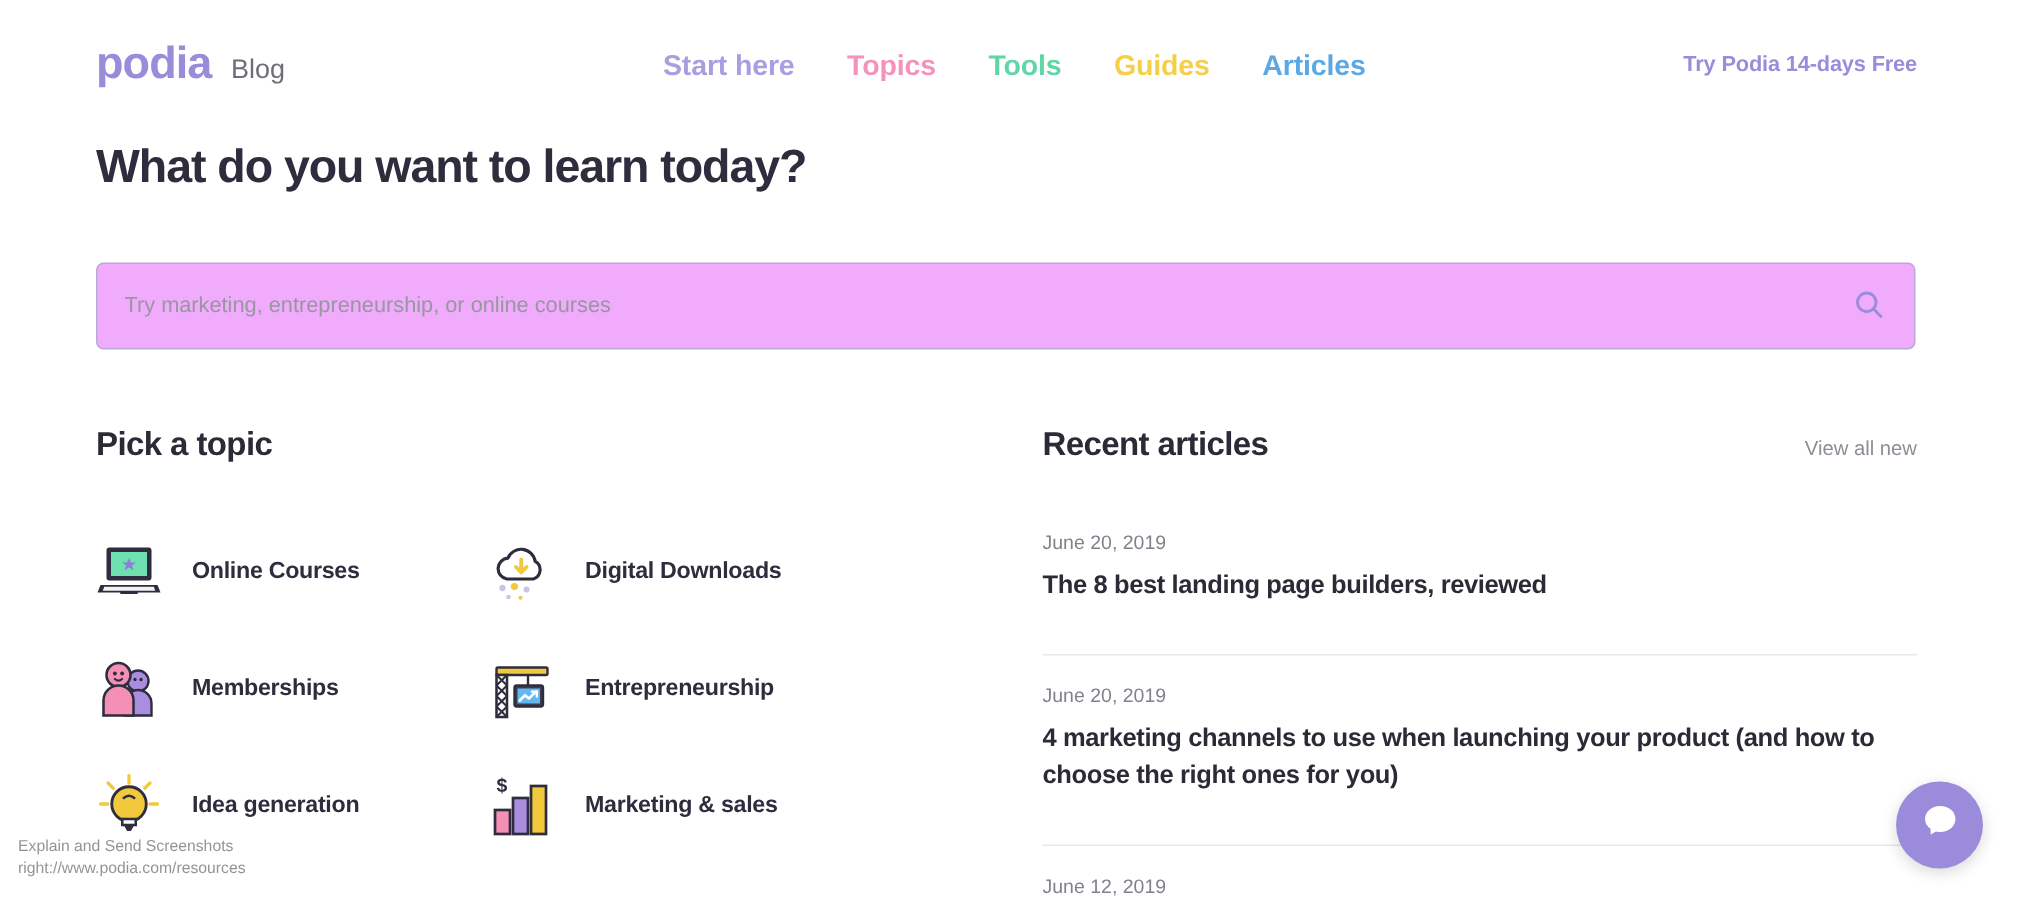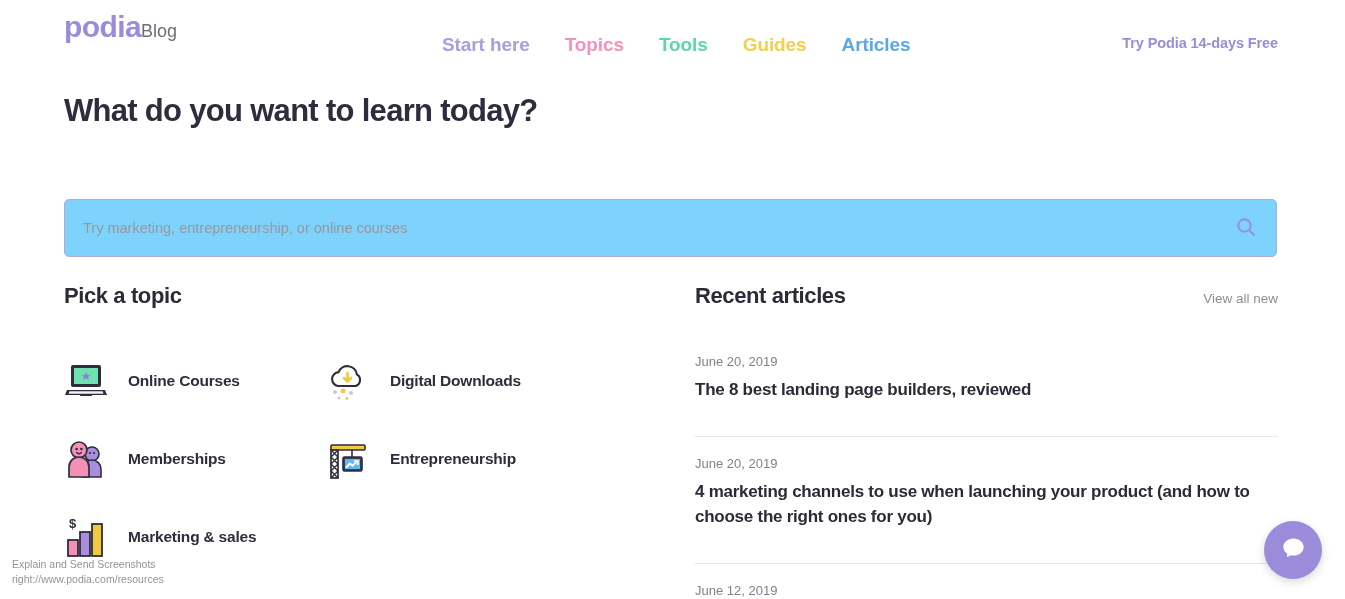--- a/index.html
+++ b/index.html
@@ -11,21 +11,21 @@
     font-family: "Liberation Sans", sans-serif;
     -webkit-font-smoothing: antialiased;
   }
   .page { position: relative; width: 1345px; height: 599px; background:#fff; }
 
   
   .header {
     position: absolute; top: 0; left: 0; right: 0; height: 88px;
     display: flex; align-items: center;
   }
-  .brand { position: absolute; left: 64px; top: 12px; display: flex; align-items: baseline; }
+  .brand { position: absolute; left: 64px; top: 28px; display: flex; align-items: baseline; gap: 13px; }
   .logo {
     font-size: 30px; font-weight: 700; color: #9b8cdb;
     letter-spacing: -0.6px; line-height: 1;
   }
   .brand-sub { font-size: 18px; color: #6e6e78; font-weight: 400; line-height: 1; }
 
   .nav { position: absolute; left: 442px; top: 34px; display: flex; gap: 35px; }
   .nav a {
     font-size: 19px; font-weight: 700; text-decoration: none; letter-spacing: -0.1px;
   }
@@ -46,21 +46,21 @@
     position: absolute; left: 64px; top: 93px;
     font-size: 31px; font-weight: 700; color: #2f2d3d;
     letter-spacing: -0.7px; margin: 0;
   }
 
   
   .search-wrap {
     position: absolute; left: 64px; top: 175px;
     width: 1213px; height: 58px;
     border: 1px solid #b9a9d6; border-radius: 5px;
-    background: #7dd3fc; display: flex; align-items: center; margin-top: 24px;
+    background: #f0abfc; display: flex; align-items: center;
   }
   .search-input {
     flex: 1; height: 100%; border: 0; outline: none; background: transparent;
     padding: 0 18px; font-size: 14.5px; color: #3a3a44;
     font-family: "Liberation Sans", sans-serif;
   }
   .search-input::placeholder { color: #98979f; }
   .search-btn {
     width: 60px; height: 100%; border: 0; background: transparent;
     display: flex; align-items: center; justify-content: center; cursor: pointer;
@@ -209,20 +209,38 @@
             <line x1="26" y1="13" x2="26" y2="20" stroke="#2f2d3d" stroke-width="1.6"></line>
             <rect x="17" y="20" width="19" height="14" rx="1.5" fill="#3d3b4e" stroke="#2f2d3d" stroke-width="1.6"></rect>
             <rect x="19" y="22" width="15" height="10" fill="#63b8f0"></rect>
             <path d="M20.5 30 l3.5 -3.5 l2.6 2.2 l4.8 -4.6" stroke="#ffffff" stroke-width="1.8" fill="none" stroke-linecap="round" stroke-linejoin="round"></path>
             <path d="M28.6 24.1 h3.3 v3.3" stroke="#ffffff" stroke-width="1.6" fill="none" stroke-linecap="round"></path>
           </svg>
         </span>
         <span class="topic-label">Entrepreneurship</span>
       </a>
 
+      <a class="topic" href="#">
+        <span class="topic-ico">
+          <svg viewBox="0 0 44 44" width="44" height="44">
+            <g stroke="#f0c93f" stroke-width="2.2" stroke-linecap="round">
+              <line x1="22" y1="2" x2="22" y2="7"></line>
+              <line x1="8" y1="7" x2="11.5" y2="10.5"></line>
+              <line x1="36" y1="7" x2="32.5" y2="10.5"></line>
+              <line x1="3" y1="21" x2="8" y2="21"></line>
+              <line x1="41" y1="21" x2="36" y2="21"></line>
+            </g>
+            <circle cx="22" cy="21" r="11.5" fill="#f2c83c" stroke="#2f2d3d" stroke-width="1.9"></circle>
+            <path d="M18.5 17 q3.5 -3 7 0" stroke="#2f2d3d" stroke-width="1.7" fill="none" stroke-linecap="round"></path>
+            <rect x="17.5" y="31" width="9" height="4" fill="#ffffff" stroke="#2f2d3d" stroke-width="1.7"></rect>
+            <path d="M18.5 35 h7 l-2.2 4 h-2.6 z" fill="#2f2d3d"></path>
+          </svg>
+        </span>
+        <span class="topic-label">Idea generation</span>
+      </a>
 
       <a class="topic" href="#">
         <span class="topic-ico">
           <svg viewBox="0 0 44 44" width="44" height="44">
             <text x="5" y="13" font-family="Liberation Sans, sans-serif" font-size="13" font-weight="700" fill="#2f2d3d">$</text>
             <rect x="4" y="25" width="10" height="16" fill="#f48fb6" stroke="#2f2d3d" stroke-width="1.8"></rect>
             <rect x="16" y="17" width="10" height="24" fill="#a98ee0" stroke="#2f2d3d" stroke-width="1.8"></rect>
             <rect x="28" y="9" width="10" height="32" fill="#f2c83c" stroke="#2f2d3d" stroke-width="1.8"></rect>
           </svg>
         </span>

